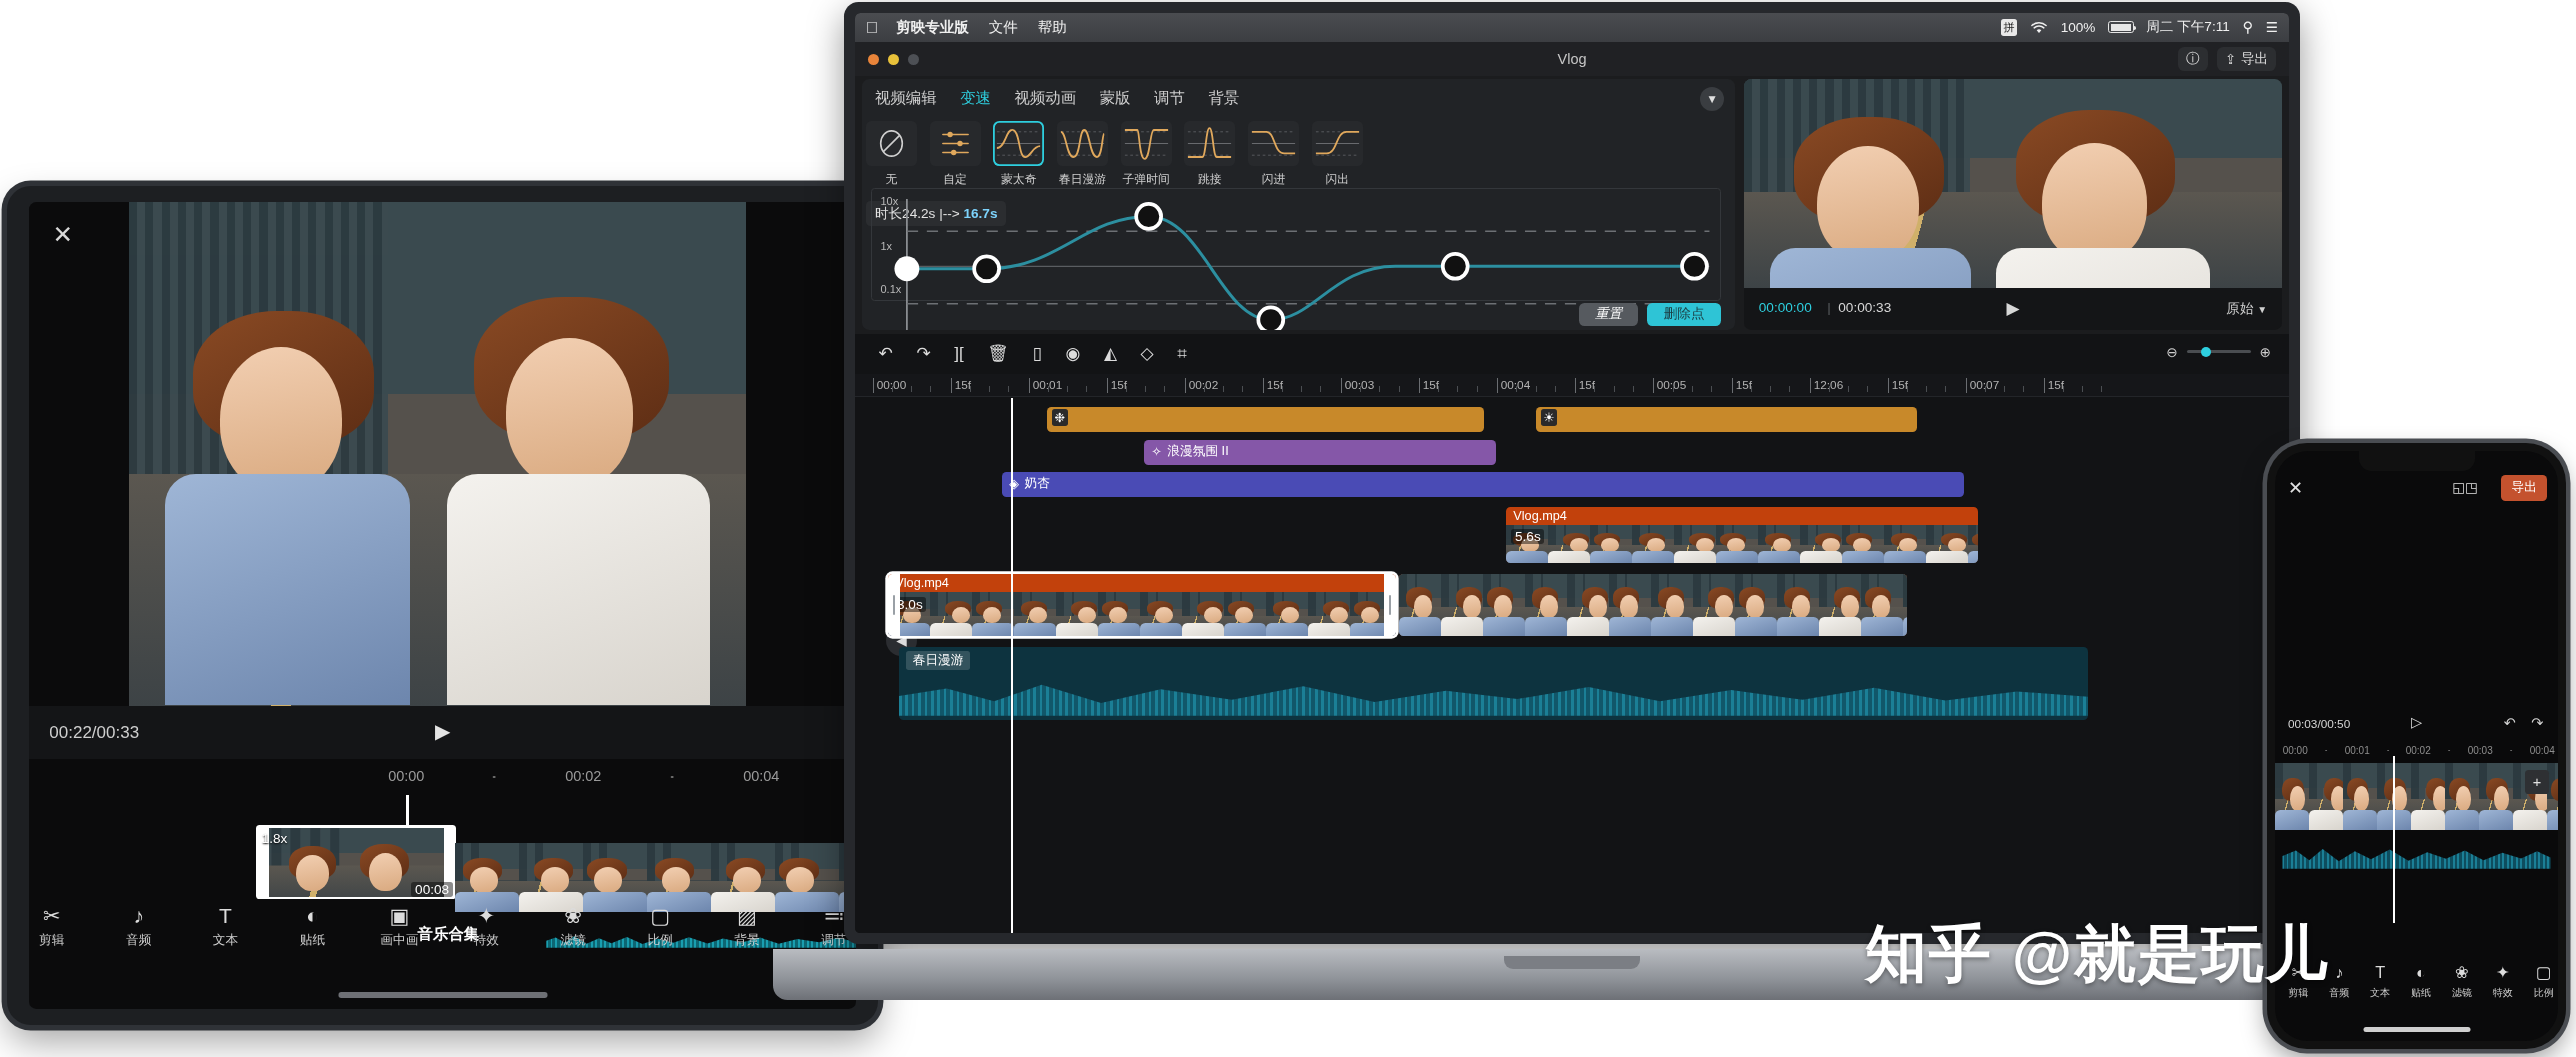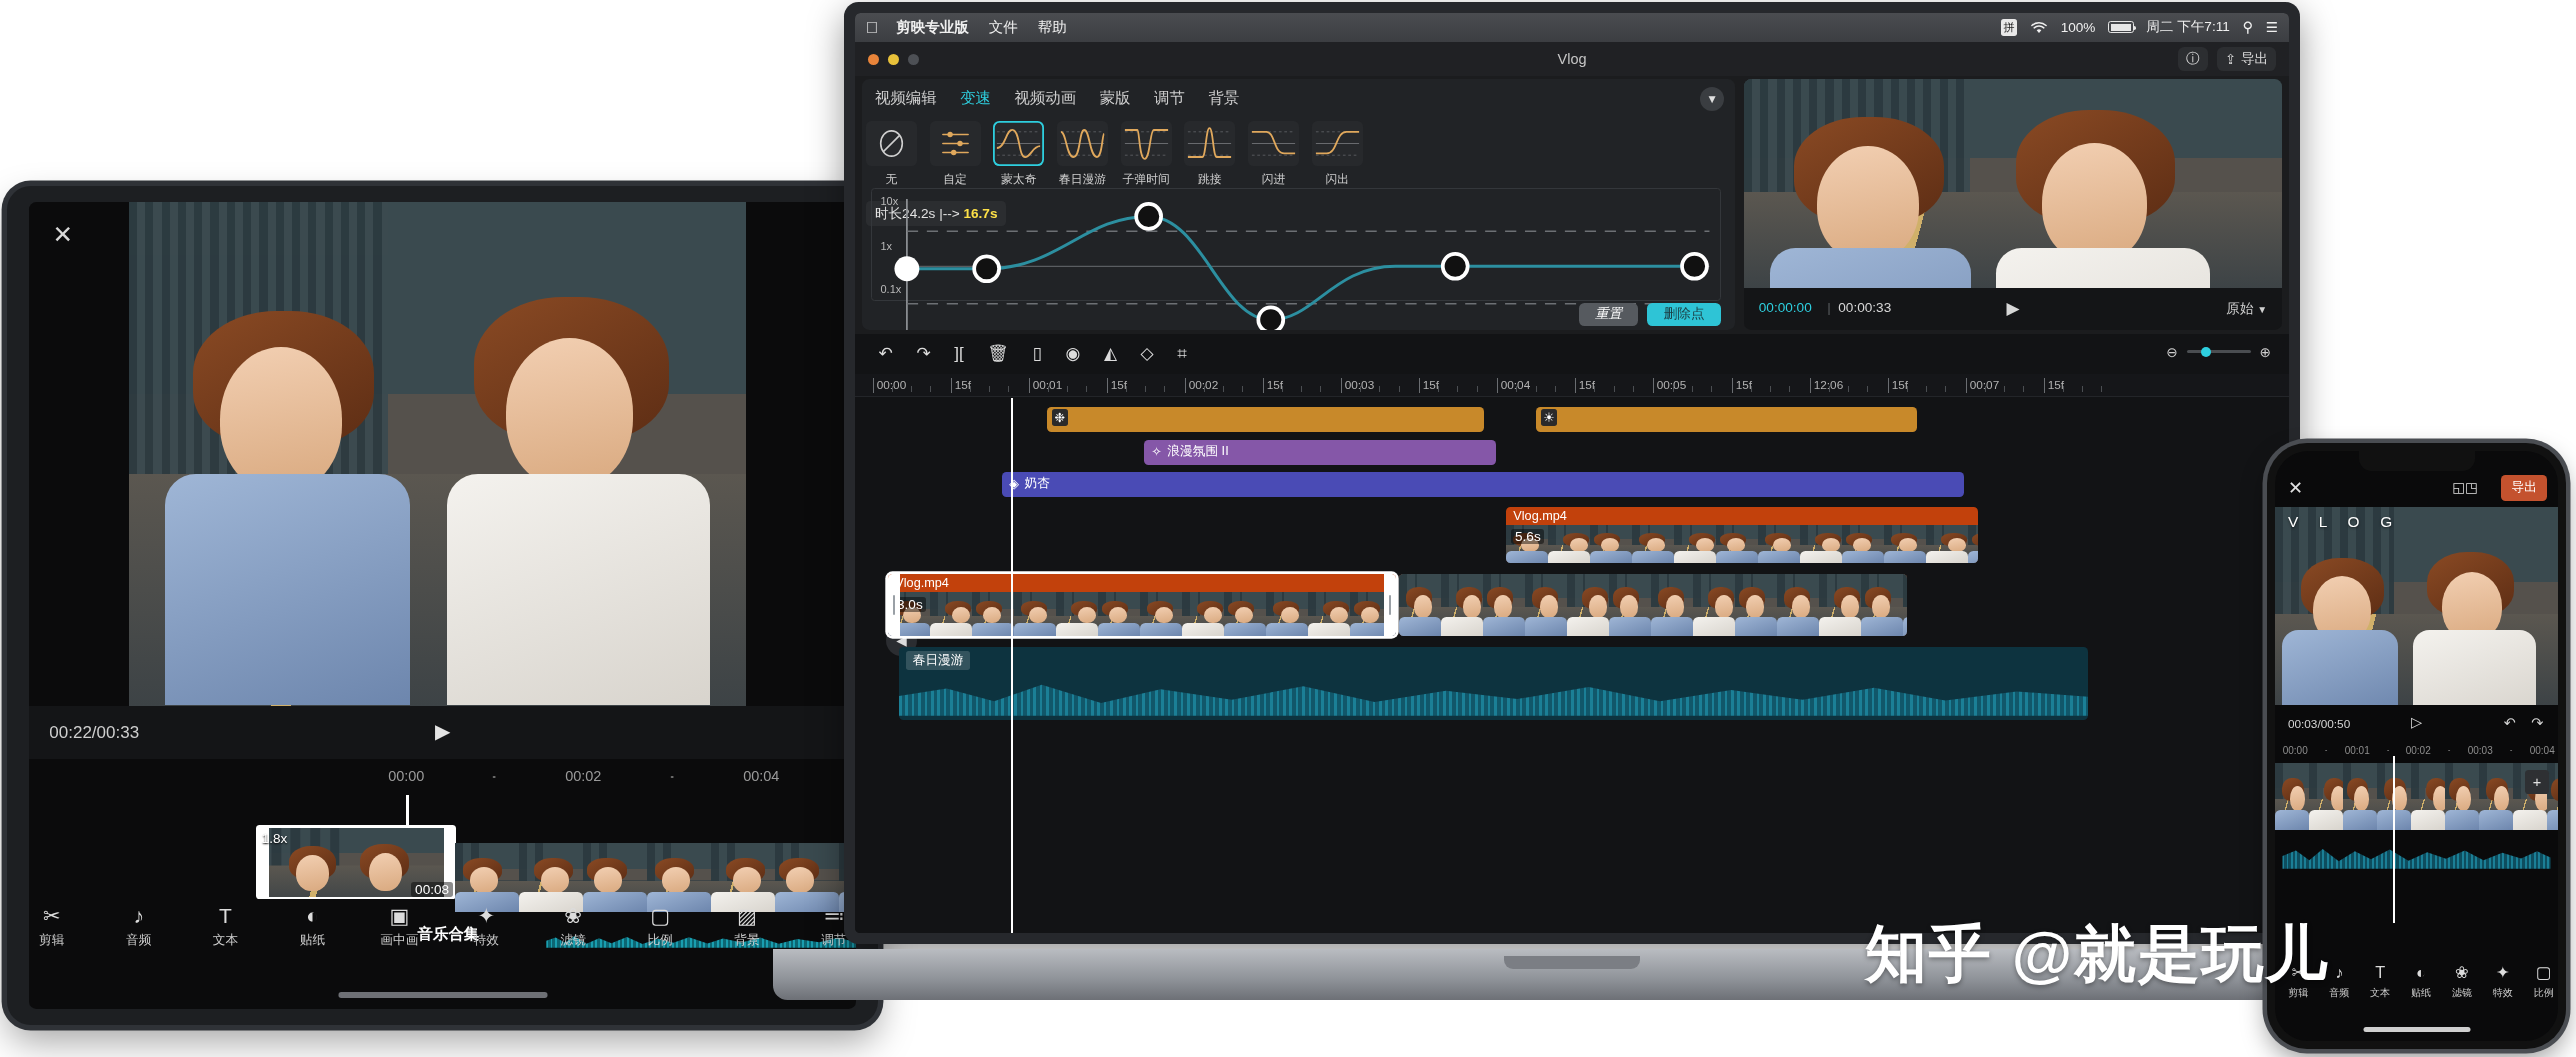--- a/index.html
+++ b/index.html
@@ -118,21 +118,21 @@
     font-size:14.5px; color:#dcdcdc; margin-bottom:9px; }
   .side-item.active { background:#303338; color:#2ecfdf; }
   #panel-main { flex:1; padding:3.6px 12.7px 7.3px 3.6px; position:relative; }
   #presets { display:flex; gap:12.7px; }
   .preset { width:51px; }
   .preset .box { height:45px; border-radius:5.4px; background:#27292c; position:relative; overflow:hidden; }
   .preset.sel .box { box-shadow:0 0 0 1.8px #2ecfdf inset; border-radius:6.4px; }
   .preset .cap { text-align:center; font-size:11.8px; color:#cfcfcf; margin-top:6.4px; }
   #dur-pill { display:inline-block; margin-top:12.7px; background:#2b2d30; border-radius:4.5px;
     color:#e2e2e2; font-size:13.6px; padding:3.6px 9px; }
-  #dur-pill b { color:#fde047; }
+  #dur-pill b { color:#7dd3fc; }
   #curve-box { position:absolute; left:9px; right:14.5px; top:71px; height:113px;
     border:0.9px solid #34373b; border-radius:3.6px; }
   #curve-box .ylab { position:absolute; left:8.2px; color:#b9b9b9; font-size:11px; }
   #curve-svg { position:absolute; inset:0; }
   #curve-actions { position:absolute; right:14.5px; bottom:3.6px; display:flex; gap:9px; }
   .btn { height:23.6px; border-radius:5.4px; font-size:13.6px; display:flex; align-items:center;
     justify-content:center; padding:0 16.3px; }
   .btn.grey { background:#565a5f; color:#fff;font-style:italic; }
   .btn.cyan { background:#2ec4d6; color:#1c3d43; }
 
@@ -934,30 +934,20 @@
   <div id="iphone">
     <div id="ip-screen">
       <div id="ip-notch"></div>
 
       <div id="ip-top">
         <span class="x">✕</span>
         <span class="fs">◱◳</span>
         <span id="ip-export">导出</span>
       </div>
 
-      <div id="ip-video">
-        <div class="photo street"></div>
-        <div id="ip-vlog">V L O G</div>
-        <div class="girl hair" style="left:25.4px;top:51px;width:83px;height:62px;"></div>
-        <div class="girl face" style="left:38px;top:69px;width:58px;height:67px;"></div>
-        <div class="girl denim" style="left:7.3px;top:123px;width:116px;height:82px;border-radius:16.3px 16.3px 0 0;"></div>
-        <div class="girl hair" style="left:152px;top:45px;width:87px;height:65px;"></div>
-        <div class="girl face" style="left:167px;top:65px;width:60px;height:69px;"></div>
-        <div class="girl white-top" style="left:138px;top:123px;width:123px;height:82px;border-radius:16.3px 16.3px 0 0;"></div>
-      </div>
 
       <div id="ip-ctrl">
         <span class="tc">00:03/00:50</span>
         <span class="pl">▷</span>
         <span class="u">↶</span>
         <span class="r">↷</span>
       </div>
 
       <div id="ip-ruler">
           <span style="left: 20px;">00:00</span>

